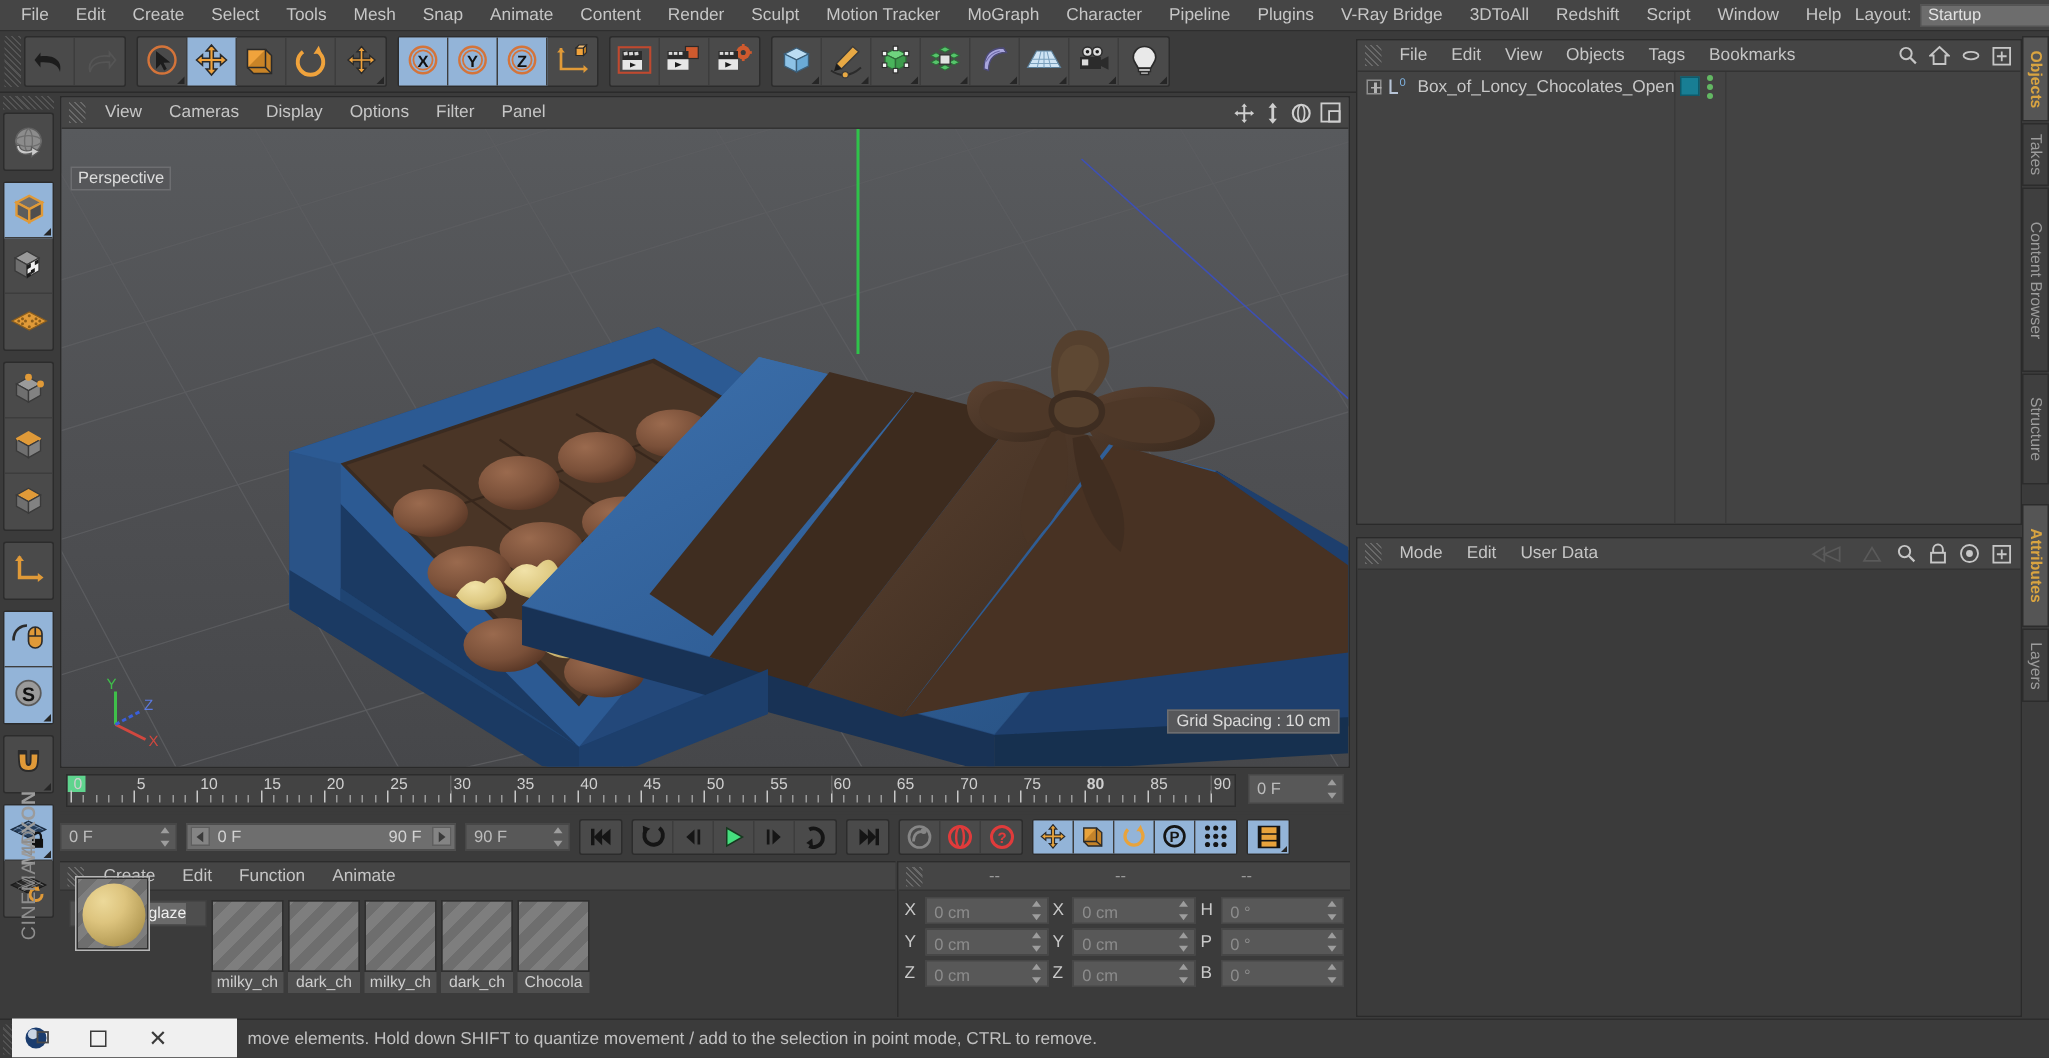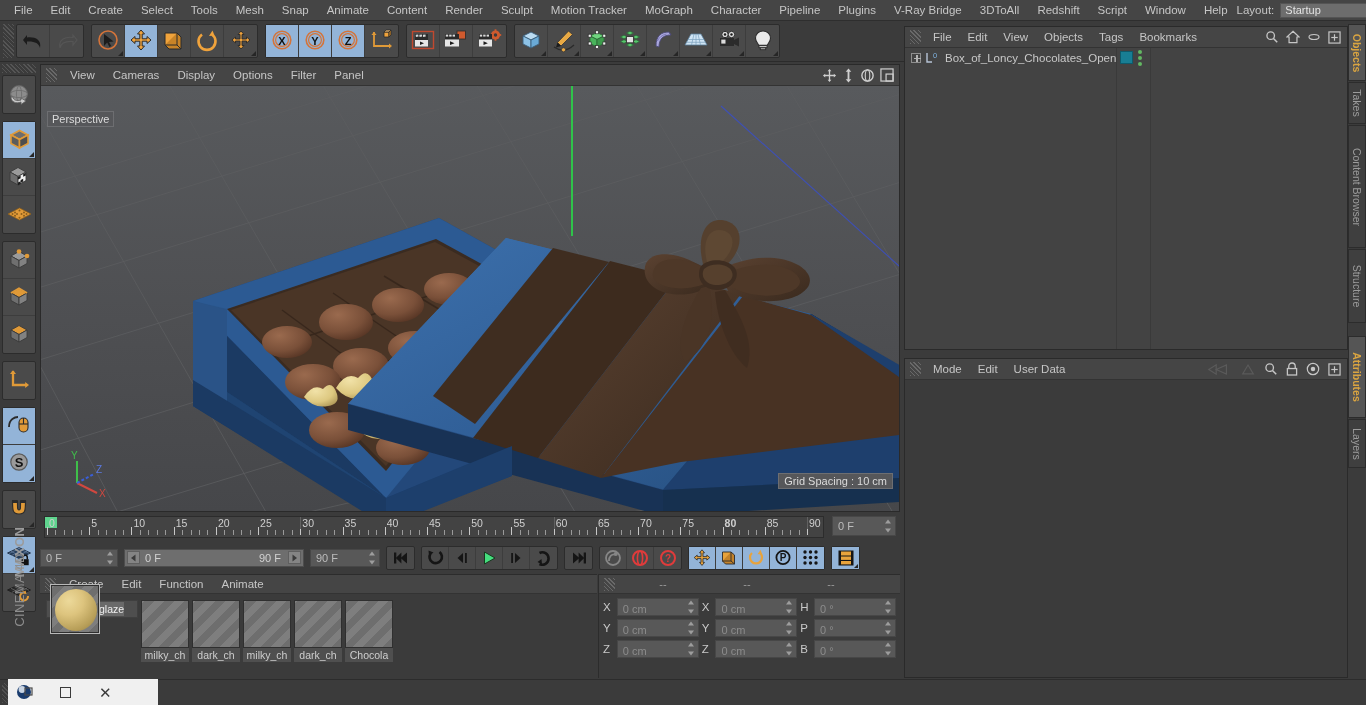--- a/index.html
+++ b/index.html
@@ -1406,20 +1406,21 @@
           <span>Attributes</span>
         </div>
         <div class="vtab" style="height: 49.2px;">
           <span>Layers</span>
         </div>
       </div>
   </div>
 
   <div class="statusbar">
     <div class="sb-grip"></div>
+    <div class="sb-text" style="padding-left:152px;">move elements. Hold down SHIFT to quantize movement / add to the selection in point mode, CTRL to remove.</div>
   </div>
 
   <div class="taskbar">
     <div class="tb-ic">
       <svg width="18" height="18" viewBox="0 0 18 18">
         <circle cx="8" cy="9" r="7" fill="#1a3c6e"></circle>
         <circle cx="6" cy="6.5" r="3.4" fill="#e8eef8" opacity=".85"></circle>
         <rect x="9" y="5" width="7" height="7" fill="none" stroke="#4a4a4a" stroke-width="1.2"></rect>
       </svg>
     </div>

